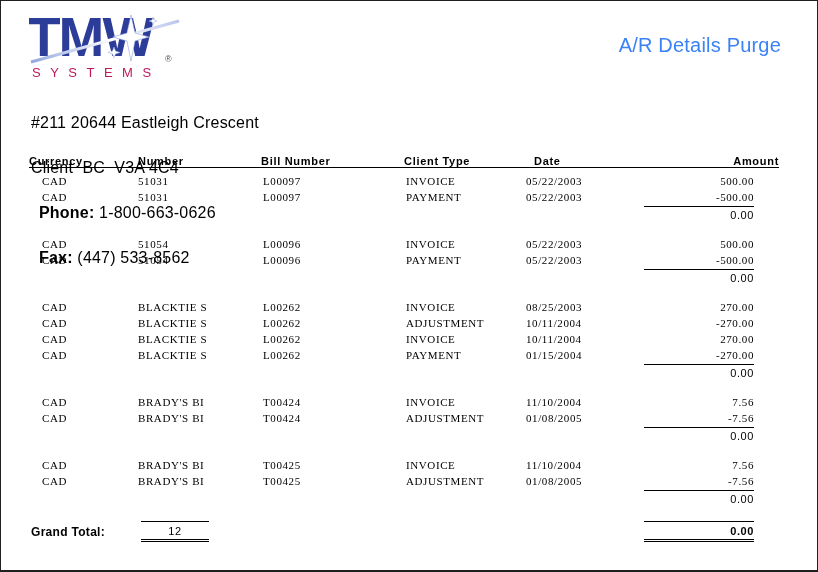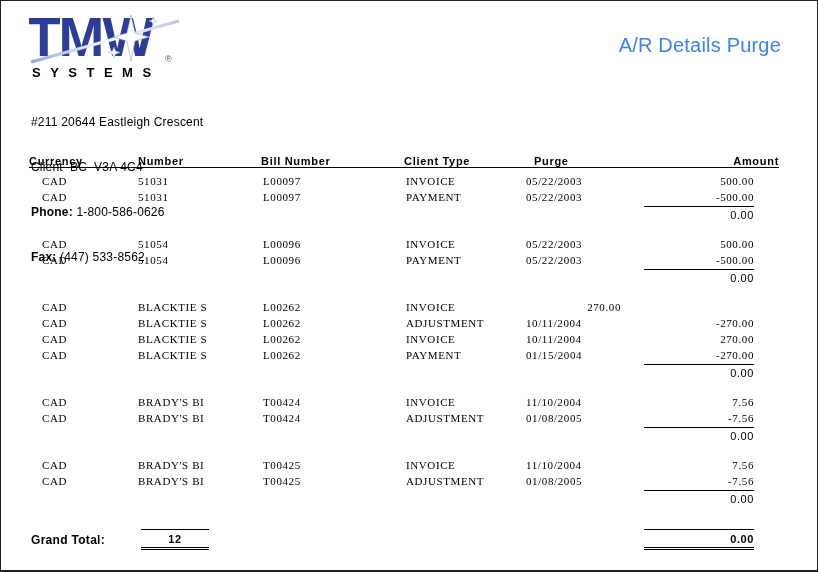--- a/index.html
+++ b/index.html
@@ -3,46 +3,46 @@
 <meta charset="utf-8">
 <style>
   html,body{margin:0;padding:0;background:#fff;}
   .page{
     position:relative;width:818px;height:572px;box-sizing:border-box;
     background:#fff;border:1px solid #202020;border-bottom-width:2px;
     font-family:"Liberation Sans","DejaVu Sans",sans-serif;color:#000;overflow:hidden;
   }
   
   .logo-svg{position:absolute;left:28px;top:8px;}
-  .systems{position:absolute;left:31px;top:64px;font-size:13px;font-weight:bold;
-    letter-spacing:9.5px;color:#000000;}
-  .addr{position:absolute;left:30px;top:84px;font-size:12px;line-height:15px;
+  .systems{position:absolute;left:31px;top:64px;font-size:13px;font-weight:normal;
+    letter-spacing:9.5px;color:#be185d;}
+  .addr{position:absolute;left:30px;top:84px;font-size:16px;line-height:15px;
     letter-spacing:0.2px;white-space:pre;}
-  .addr .lbl{font-weight:bold;}
+  .addr .lbl{font-weight:bold;margin-left:8px;}
   .addr .row{height:15px;}
   .title{position:absolute;top:33px;right:36px;font-size:20px;letter-spacing:0.2px;color:#3b82f6;}
   
   .report{position:absolute;left:28px;top:150px;width:750px;font-size:11px;letter-spacing:0.6px;}
   .grid{display:grid;grid-template-columns:109px 123px 143px 122px 120px 1fr;}
   .thead{font-weight:bold;letter-spacing:0.7px;border-bottom:1px solid #000;padding:4px 0 0;}
   .thead .c5{padding-left:8px;}
   .thead .c6{text-align:right;}
   .tbody{padding-top:5px;}
   .trow{height:16px;line-height:16px;font-family:Liberation Serif, serif;}
   .trow .c1{padding-left:13px;}
   .trow .c3,.trow .c4{padding-left:2px;}
   .trow .c6{text-align:right;padding-right:25px;}
   .group{margin-bottom:15px;}
   .subtotal{display:flex;justify-content:flex-end;margin-top:1px;height:15px;}
   .sub-box{width:110px;margin-right:25px;border-top:1px solid #000;text-align:right;padding-top:2px;}
   
-  .gt{display:flex;margin-top:24px;align-items:flex-start;}
+  .gt{display:flex;margin-top:16px;align-items:flex-start;}
   .gt-label{width:110px;padding:4px 0 0 2px;font-size:12px;font-weight:bold;letter-spacing:0.3px;}
   .gt-count{width:68px;border-top:1px solid #000;border-bottom:3px double #000;
-    text-align:center;font-weight:bold;padding:3px 0 2px;}
+    text-align:center;font-weight:normal;padding:3px 0 2px;}
   .gt-spacer{flex:1;}
   .gt-amount{width:110px;margin-right:25px;border-top:1px solid #000;border-bottom:3px double #000;
     text-align:right;font-weight:bold;padding:3px 0 2px;}
 </style>
 </head>
 <body>
 
 <div class="page">
 
   <svg class="logo-svg" width="176" height="58" viewBox="0 0 176 58">
@@ -58,34 +58,34 @@
     <polygon points="102,6 106,24 120,28 106,32 102,52 98,32 84,28 98,24" fill="#ffffff" stroke="#8fa3dc" stroke-width="0.6"></polygon>
     <polygon points="85,38 86.5,42 91,43.5 86.5,45 85,49 83.5,45 79,43.5 83.5,42" fill="#ffffff" stroke="#9db0e2" stroke-width="0.5"></polygon>
     <polygon points="124,8 125,11 128,12 125,13 124,16 123,13 120,12 123,11" fill="#ffffff" stroke="#9db0e2" stroke-width="0.5"></polygon>
     <text x="136" y="53" font-size="9" fill="#555555">®</text>
   </svg>
   <div class="systems">SYSTEMS</div>
 
   <div class="addr">
     <div class="row">#211 20644 Eastleigh Crescent</div>
     <div class="row">Client  BC  V3A 4C4</div>
-    <div class="row"><span class="lbl">Phone:</span><span> </span><span>1-800-586-0626</span></div>
+    <div class="row"><span class="lbl">Phone:</span><span> </span><span>1-800-663-0626</span></div>
     <div class="row"><span class="lbl">Fax:</span><span> </span><span>(447) 533-8562</span></div>
   </div>
 
   <div class="title">A/R Details Purge</div>
 
   <div class="report">
 
     <div class="grid thead">
       <span class="c1">Currency</span>
       <span class="c2">Number</span>
       <span class="c3">Bill Number</span>
       <span class="c4">Client Type</span>
-      <span class="c5">Purge</span>
+      <span class="c5">Date</span>
       <span class="c6">Amount</span>
     </div>
 
     <div class="tbody">
 
       <div class="group">
         <div class="grid trow">
           <span class="c1">CAD</span>
           <span class="c2">51031</span>
           <span class="c3">L00097</span>
@@ -127,20 +127,21 @@
           <div class="sub-box">0.00</div>
         </div>
       </div>
 
       <div class="group">
         <div class="grid trow">
           <span class="c1">CAD</span>
           <span class="c2">BLACKTIE S</span>
           <span class="c3">L00262</span>
           <span class="c4">INVOICE</span>
+          <span class="c5">08/25/2003</span>
           <span class="c6">270.00</span>
         </div>
         <div class="grid trow">
           <span class="c1">CAD</span>
           <span class="c2">BLACKTIE S</span>
           <span class="c3">L00262</span>
           <span class="c4">ADJUSTMENT</span>
           <span class="c5">10/11/2004</span>
           <span class="c6">-270.00</span>
         </div>

